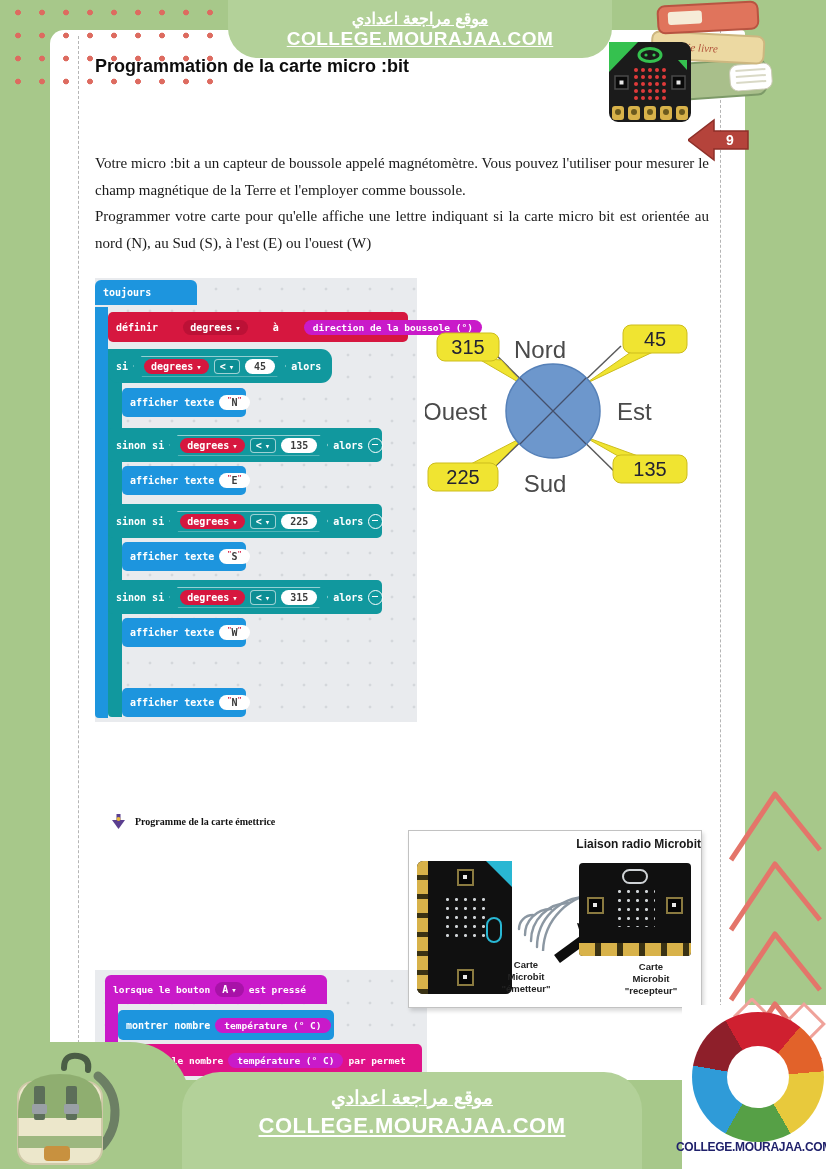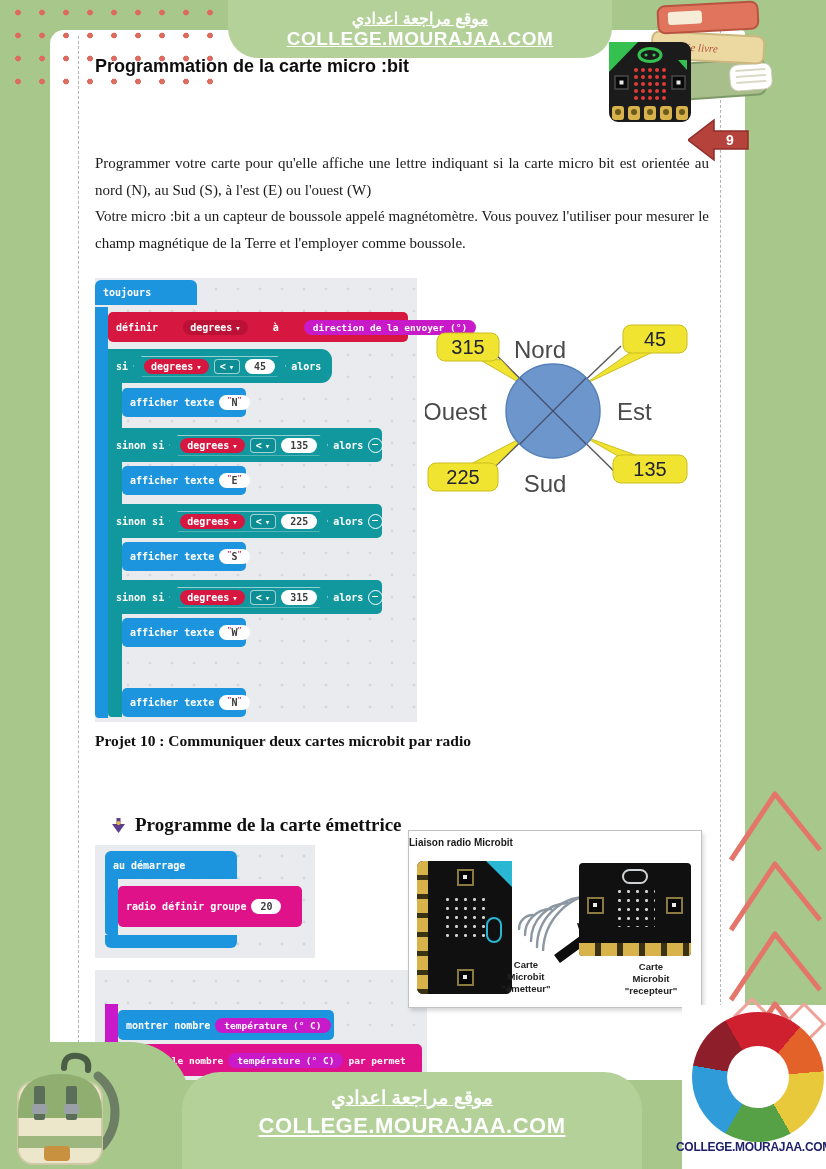--- a/index.html
+++ b/index.html
@@ -59,21 +59,21 @@
   .dd::after{content:'\25BE';font-size:9px;}
   .minus{display:inline-block;width:13px;height:13px;border:1.6px solid #fff;border-radius:50%;position:relative;margin-left:auto;flex:none;}
   .minus::after{content:'';position:absolute;left:2.5px;top:5px;width:6px;height:1.8px;background:#fff;}
 
   
   .compass-num{font-size:20px;fill:#223;font-family:"Liberation Sans",sans-serif;}
   .compass-lab{font-size:24px;fill:#4a4a4a;font-family:"Liberation Sans",sans-serif;}
 
   
   .radiofig{left:408px;top:830px;width:292px;height:176px;background:#fff;border:1px solid #c2c2c2;box-shadow:2px 3px 4px rgba(0,0,0,.15);z-index:4;}
-  .fig-title{position:absolute;left:0;top:6px;width:100%;text-align:left;font-weight:bold;font-size:10px;color:#1a1a1a;}
+  .fig-title{position:absolute;left:0;top:6px;width:100%;text-align:right;font-weight:bold;font-size:12px;color:#1a1a1a;}
   .mb-board{position:absolute;background:#101010;border-radius:6px;}
   .mb-caption{position:absolute;font-weight:bold;font-size:9.5px;line-height:12px;color:#222;text-align:center;}
   .goldv{position:absolute;left:0;top:0;bottom:0;width:11px;border-radius:6px 0 0 6px;
     background:repeating-linear-gradient(180deg,#d8b24a 0 14px,#3a3214 14px 19px);}
   .goldh{position:absolute;left:0;right:0;bottom:0;height:13px;border-radius:0 0 4px 4px;
     background:repeating-linear-gradient(90deg,#d8b24a 0 16px,#3a3214 16px 22px);}
   .leds{position:absolute;background-image:radial-gradient(circle,#cfd3d6 1.2px,rgba(0,0,0,0) 1.8px);background-size:9px 9px;}
   .mbtn{position:absolute;width:13px;height:13px;background:#050505;border:2px solid #8a7a40;}
   .mbtn::after{content:'';position:absolute;left:4px;top:4px;width:4px;height:4px;background:#e8e8e8;}
 
@@ -172,38 +172,38 @@
       <circle cx="74" cy="72" r="3" fill="#6b5a1e"></circle>
   </svg>
 
   <svg class="abs" style="left:688px;top:118px;z-index:6;" width="62" height="44" viewBox="0 0 62 44">
     <polygon points="0,22 26,2 26,13 60,13 60,31 26,31 26,42" fill="#b5433b" stroke="#8d2f28" stroke-width="1.5"></polygon>
     <text class="arrow9-num" x="38" y="27">9</text>
   </svg>
 
   <div class="abs doc-title">Programmation de la carte micro :bit</div>
   <div class="abs body-text" style="left:95px;top:150px;width:614px;">
+    <p>Votre micro :bit a un capteur de boussole appelé magnétomètre. Vous pouvez l'utiliser pour mesurer le champ magnétique de la Terre et l'employer comme boussole.</p>
     <p>Programmer votre carte pour qu'elle affiche une lettre indiquant si la carte micro bit est orientée au nord (N), au Sud (S), à l'est (E) ou l'ouest (W)</p>
-    <p>Votre micro :bit a un capteur de boussole appelé magnétomètre. Vous pouvez l'utiliser pour mesurer le champ magnétique de la Terre et l'employer comme boussole.</p>
   </div>
 
   <div class="abs mc-panel" style="left:95px;top:278px;width:322px;height:444px;">
     <div class="mc blue hat" style="left:0;top:2px;width:102px;height:25px;">
       <span>toujours</span>
     </div>
     <div class="spine blue" style="left:0;top:29px;width:13px;height:411px;"></div>
 
     <div class="mc red" style="left:13px;top:34px;width:300px;height:30px;gap:25px;">
       <span>définir</span>
       <span class="pill darkred">
           <span>degrees</span>
           <span class="dd"></span>
         </span>
       <span>à</span>
-      <span class="valpill" style="font-size:9.5px;">direction de la envoyer (°)</span>
+      <span class="valpill" style="font-size:9.5px;">direction de la boussole (°)</span>
     </div>
 
     <div class="spine teal" style="left:13px;top:71px;width:14px;height:368px;"></div>
 
     <div class="mc teal" style="left:13px;top:71px;width:224px;height:34px;border-radius:11px;">
       <span>si</span>
       <span class="hex">
           <span class="pill red" style="background:#d6173f;">
             <span>degrees</span>
             <span class="dd"></span>
@@ -307,43 +307,39 @@
     <text class="compass-num" x="43" y="36" text-anchor="middle">315</text>
     <text class="compass-num" x="230" y="28" text-anchor="middle">45</text>
     <text class="compass-num" x="38" y="166" text-anchor="middle">225</text>
     <text class="compass-num" x="225" y="158" text-anchor="middle">135</text>
     <text class="compass-lab" x="115" y="40" text-anchor="middle">Nord</text>
     <text class="compass-lab" x="192" y="102" text-anchor="start">Est</text>
     <text class="compass-lab" x="120" y="174" text-anchor="middle">Sud</text>
     <text class="compass-lab" x="62" y="102" text-anchor="end">Ouest</text>
   </svg>
 
-  <div class="abs h-serif" style="left:95px;top:732px;">Projet 10 : Communiquer deux cartes microbit par radio</div>
   <div class="abs subhead-row">
     <svg width="13" height="15" viewBox="0 0 13 15">
       <rect x="4.5" y="0" width="4" height="7" fill="#5b3f8f"></rect>
       <polygon points="0,6 13,6 6.5,15" fill="#5b3f8f"></polygon>
       <circle cx="6.5" cy="5" r="2" fill="#e8b93c"></circle>
     </svg>
-    <span class="h-serif" style="font-size:19px;">Programme de la carte émettrice</span>
-  </div>
-
-  <div class="abs mc-panel" style="left:95px;top:845px;width:220px;height:113px;">
-    <div class="mc blue hat" style="left:10px;top:6px;width:132px;height:28px;">
-      <span>au démarrage</span>
-    </div>
-    <div class="spine blue" style="left:10px;top:34px;width:13px;height:56px;"></div>
-    <div class="mc pink" style="left:23px;top:41px;width:184px;height:41px;">
-      <span>radio définir groupe</span>
-      <span class="numoval">20</span>
-    </div>
-    <div class="mc blue foot" style="left:10px;top:90px;width:132px;height:13px;"></div>
-  </div>
+    <span class="h-serif" style="font-size:10px;">Programme de la carte émettrice</span>
+  </div>
+
 
   <div class="abs mc-panel" style="left:95px;top:970px;width:332px;height:112px;">
+    <div class="mc magenta hat" style="left:10px;top:5px;width:222px;height:29px;">
+      <span style="font-size:9.5px;">lorsque le bouton</span>
+      <span class="pill dropmag">
+          <span>A</span>
+          <span class="dd"></span>
+        </span>
+      <span style="font-size:9.5px;">est pressé</span>
+    </div>
     <div class="spine magenta" style="left:10px;top:34px;width:13px;height:76px;"></div>
     <div class="mc blue" style="left:23px;top:40px;width:216px;height:30px;">
       <span>montrer nombre</span>
       <span class="valpill" style="font-size:9.5px;">température (° C)</span>
     </div>
     <div class="mc pink" style="left:23px;top:74px;width:304px;height:32px;">
       <span style="font-size:9.5px;">envoyer le nombre</span>
       <span class="valpill" style="font-size:9.5px;">température (° C)</span>
       <span style="font-size:9.5px;">par permet</span>
     </div>

